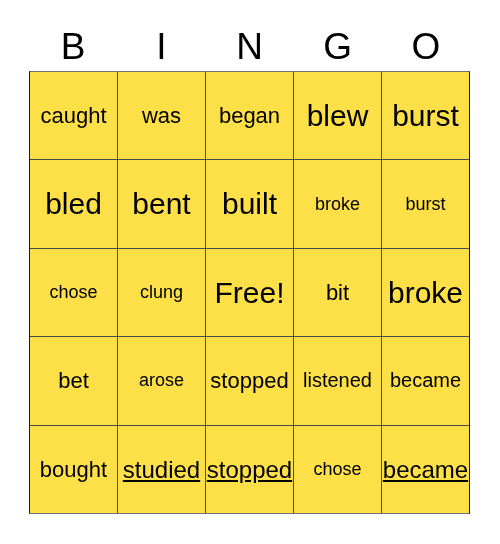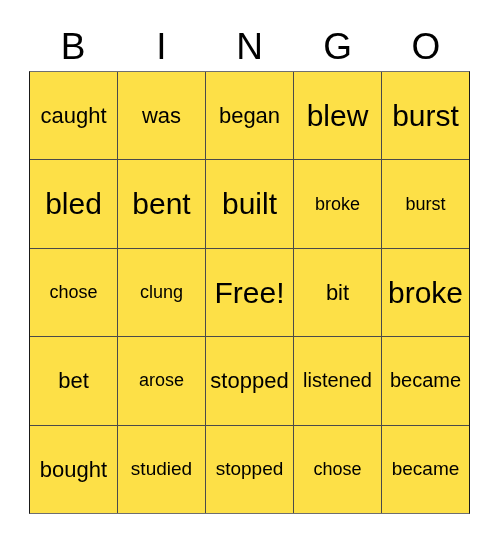--- a/index.html
+++ b/index.html
@@ -84,21 +84,21 @@
     line-height: 1.05;
     white-space: nowrap;
     text-align: center;
     color: #000000;
   }
   
   .fs-xl  { font-size: 22px; }
   .fs-lg  { font-size: 30px; }
   .fs-md  { font-size: 18px; }
   .fs-sm  { font-size: 22px; }
-  .fs-xs  { font-size: 19px; }
+  .fs-xs  { font-size: 24px; text-decoration: underline; }
   .fs-xxs { font-size: 20px; }
 </style>
 </head>
 <body>
 
 <div id="card">
 
   <div id="header">
     <div class="header-letter">B</div>
     <div class="header-letter">I</div>

